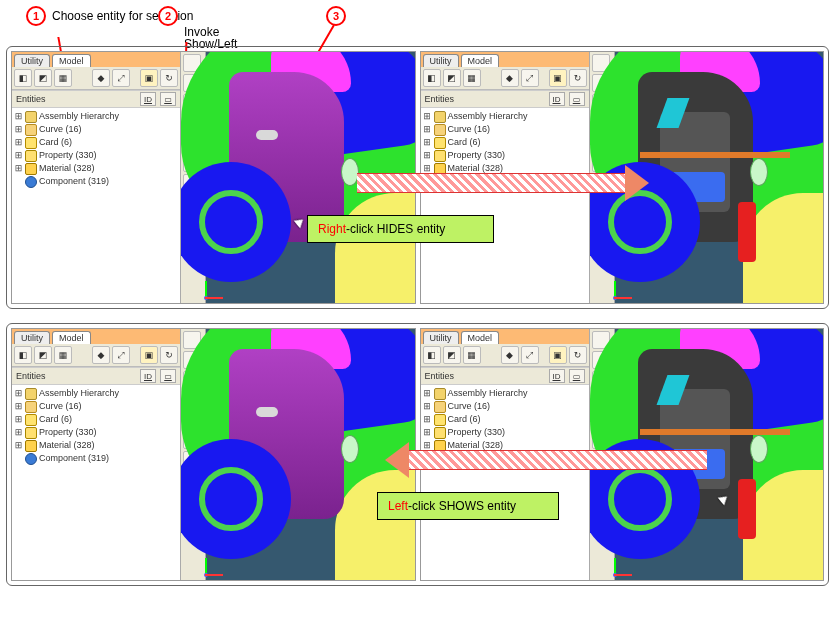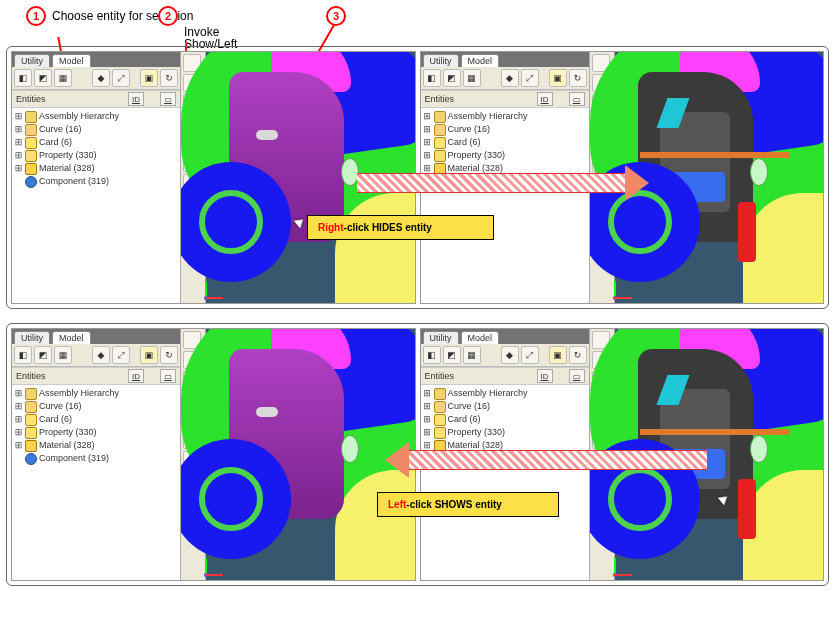--- a/index.html
+++ b/index.html
@@ -74,21 +74,21 @@
     display:flex;
     flex-direction:column;
     border-right:1px solid #aaa;
     font-size:9px;
     color:#333;
   }
   .tabs {
     display:flex;
     gap:2px;
     padding:2px 2px 0 2px;
-    background:#737373;
+    background:#fdba74;
     font-size:9px;
   }
   .tab {
     border:1px solid #888;
     border-bottom:none;
     padding:1px 6px;
     background:#eee;
     border-radius:3px 3px 0 0;
   }
   .tab.active { background:#fff; font-weight:normal;}
@@ -105,21 +105,21 @@
     border-radius:2px;
     font-size:9px;
   }
   .entities-hdr {
     display:flex; align-items:center;
     background:#ece9d8;
     border-top:1px solid #ccc;
     border-bottom:1px solid #ccc;
     padding:1px 4px;
     font-size:9px;
-    gap:16px;
+    gap:4px;
   }
   .entities-hdr .lbl{flex:1;}
   .mini{
     width:14px;height:12px;border:1px solid #aaa;background:#f7f5ee;
     display:flex;align-items:center;justify-content:center;font-size:8px;text-decoration:underline;
   }
   .tree {
     padding:2px;
     line-height:13px;
   }
@@ -184,25 +184,24 @@
     z-index:5;
   }
   .bigarrow .head{
     position:absolute;top:-9px;width:0;height:0;
     border-top:18px solid transparent;border-bottom:18px solid transparent;
   }
   .bigarrow.right .head{right:-22px;border-left:24px solid #e86;}
   .bigarrow.left .head{left:-22px;border-right:24px solid #e86;}
   .notebox{
     position:absolute;
-    background:#fde047;border:1px solid #000;
+    background:#bef264;border:1px solid #000;
     padding:6px 10px;
-    font-size:10px;
+    font-size:12px;
     z-index:6;
-    font-weight:bold;
   }
   .red{color:#f00;}
   .diag3{
     position:absolute;
     width:2px;height:100px;background:red;
     transform-origin:top;
     transform:rotate(30deg);
   }
   .diag3::after{
     content:"";position:absolute;bottom:-2px;left:-4px;

